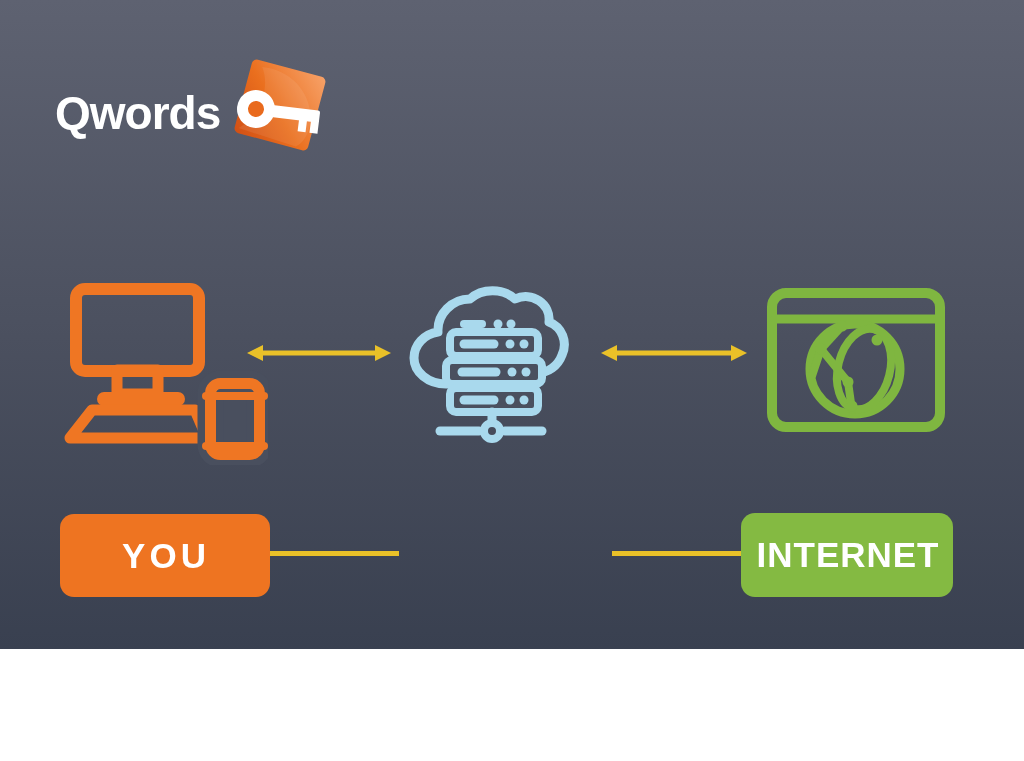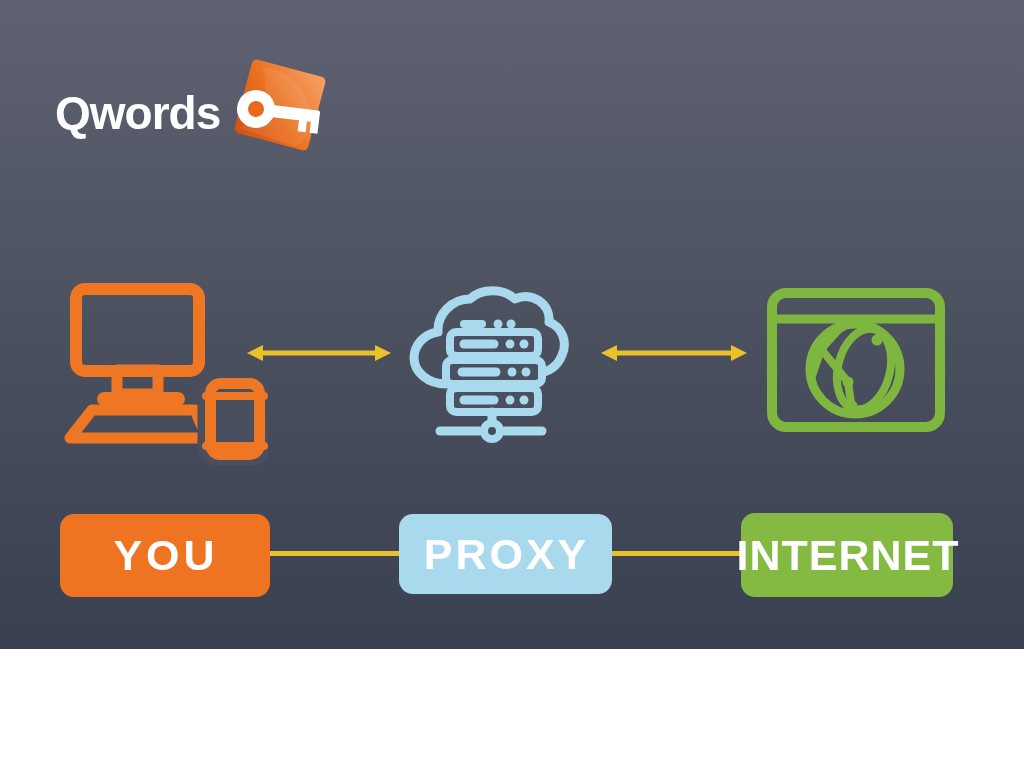--- a/index.html
+++ b/index.html
@@ -17,21 +17,21 @@
   .brand-mark{left:222px;top:46px;width:122px;height:122px;}
   
   .icon-you{left:63px;top:280px;width:205px;height:185px;}
   .icon-proxy{left:406px;top:286px;width:168px;height:162px;}
   .icon-internet{left:766px;top:288px;width:180px;height:145px;}
   .arrow-1{left:246px;top:341px;width:146px;height:24px;}
   .arrow-2{left:600px;top:341px;width:148px;height:24px;}
   
   .node-box{
     display:flex;align-items:center;justify-content:center;
-    border-radius:14px;color:#ffffff;font-weight:700;font-size:43px;
+    border-radius:14px;color:#ffffff;font-weight:700;font-size:35px;
     letter-spacing:2px;text-indent:2px;
   }
   .node-you{left:60px;top:514px;width:210px;height:83px;background:#ee7421;letter-spacing:4px;}
   .node-proxy{left:399px;top:514px;width:213px;height:80px;background:#a9d9ed;letter-spacing:3px;}
   .node-internet{left:741px;top:513px;width:212px;height:84px;background:#84ba42;letter-spacing:1px;}
   .connector{height:5px;background:#eac128;top:551px;}
   .connector-1{left:270px;width:129px;}
   .connector-2{left:612px;width:141px;}
   svg{display:block;}
 </style>
@@ -141,20 +141,17 @@
       </g>
     </svg>
   </div>
 
   <div class="abs connector connector-1"></div>
   <div class="abs connector connector-2"></div>
 
   <div class="abs node-box node-you">
     <span>YOU</span>
   </div>
-  <div class="abs node-box node-proxy">
-    <span>PROXY</span>
-  </div>
   <div class="abs node-box node-internet">
     <span>INTERNET</span>
   </div>
 
 </div>
 
 </body></html>

